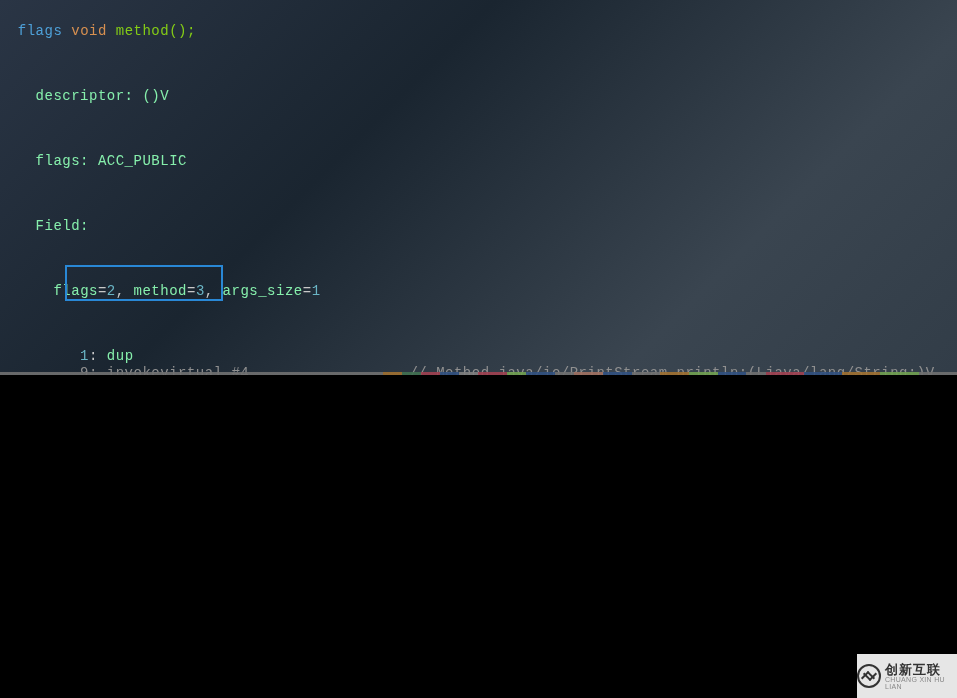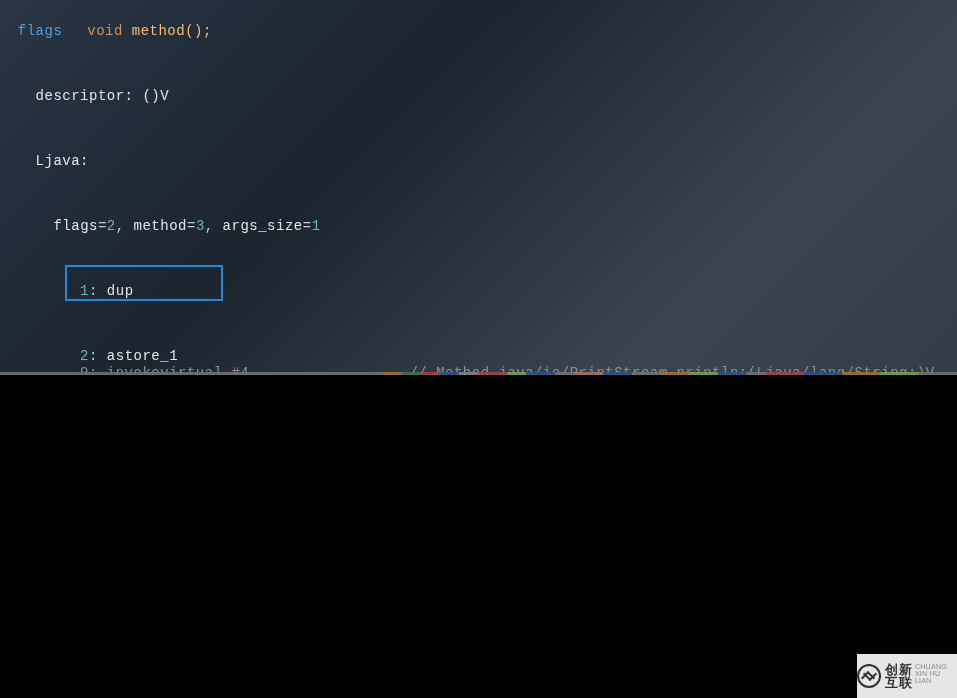--- a/index.html
+++ b/index.html
@@ -27,23 +27,23 @@
     white-space: pre;
     line-height: 32.5px;
     letter-spacing: 0.5px;
   }
   .line {
     display: block;
     height: 32.5px;
     line-height: 32.5px;
   }
   .kw-blue { color: #4ea0d8; }
-  .kw-orange { color: #d89050; margin-left: 16px; }
-  .txt-gray { color: #e5e5e5; }
-  .txt-white { color: #fdba74; }
+  .kw-orange { color: #d89050; }
+  .txt-gray { color: #86efac; }
+  .txt-white { color: #84cc16; }
   .num-cyan { color: #6ab5c5; }
   .num-red { color: #d07060; }
   .comment { color: #707070; }
 
   .highlight-box {
     position: absolute;
     border: 2px solid #2988d6;
     background: transparent;
     pointer-events: none;
   }
@@ -116,21 +116,21 @@
     content: "";
     position: absolute;
     bottom: 3px; right: 6px;
     width: 8px; height: 8px;
     border-right: 2px solid #333;
     border-top: 2px solid #333;
     transform: rotate(-45deg);
   }
   .wm-text {
     display: flex;
-    flex-direction: row;
+    flex-direction: column;
     line-height: 1;
     font-family: "Microsoft YaHei", sans-serif;
   }
   .wm-text .cn {
     font-size: 13px;
     font-weight: bold;
     color: #333;
     letter-spacing: 1px;
   }
   .wm-text .en {
@@ -138,21 +138,22 @@
     color: #888;
     letter-spacing: 0.3px;
   }
 </style>
 </head>
 <body>
 
 <div class="code-area">
 <pre><span class="line"><span>  </span><span class="kw-blue">flags</span> <span class="kw-orange">void</span><span class="txt-white"> method();</span></span>
 <span class="line"><span>    </span><span class="txt-gray">descriptor: ()V</span></span>
-<span class="line"><span>    </span><span class="txt-gray">Ljava:</span></span>
+<span class="line"><span>    </span><span class="txt-gray">flags: ACC_PUBLIC</span></span>
+<span class="line"><span>    </span><span class="txt-gray">Field:</span></span>
 <span class="line"><span>      </span><span class="txt-gray">flags</span><span>=</span><span class="num-cyan">2</span><span>, </span><span class="txt-gray">method</span><span>=</span><span class="num-cyan">3</span><span>, </span><span class="txt-gray">args_size</span><span>=</span><span class="num-cyan">1</span></span>
 <span class="line"><span class="num-cyan">         1</span><span>: </span><span class="txt-gray">dup</span></span>
 <span class="line"><span class="num-cyan">         2</span><span>: </span><span class="txt-gray">astore_1</span></span>
 <span class="line"><span class="num-cyan">         3</span><span>: </span><span class="txt-gray">monitorenter</span></span>
 <span class="line"><span class="num-cyan">         4</span><span>: </span><span class="txt-gray">getstatic     #</span><span class="num-red">2</span><span>                  </span><span class="comment">// Field java/lang/System.out:Ljava/io/PrintStream;</span></span>
 <span class="line"><span class="num-cyan">         7</span><span>: </span><span class="txt-gray">ldc           #</span><span class="num-red">3</span><span>                  </span><span class="comment">// String synchronized demo</span></span>
 </pre>
 </div>
 
 <div class="highlight-box" style="left:65px;top:265px;width:158px;height:36px;"></div>

